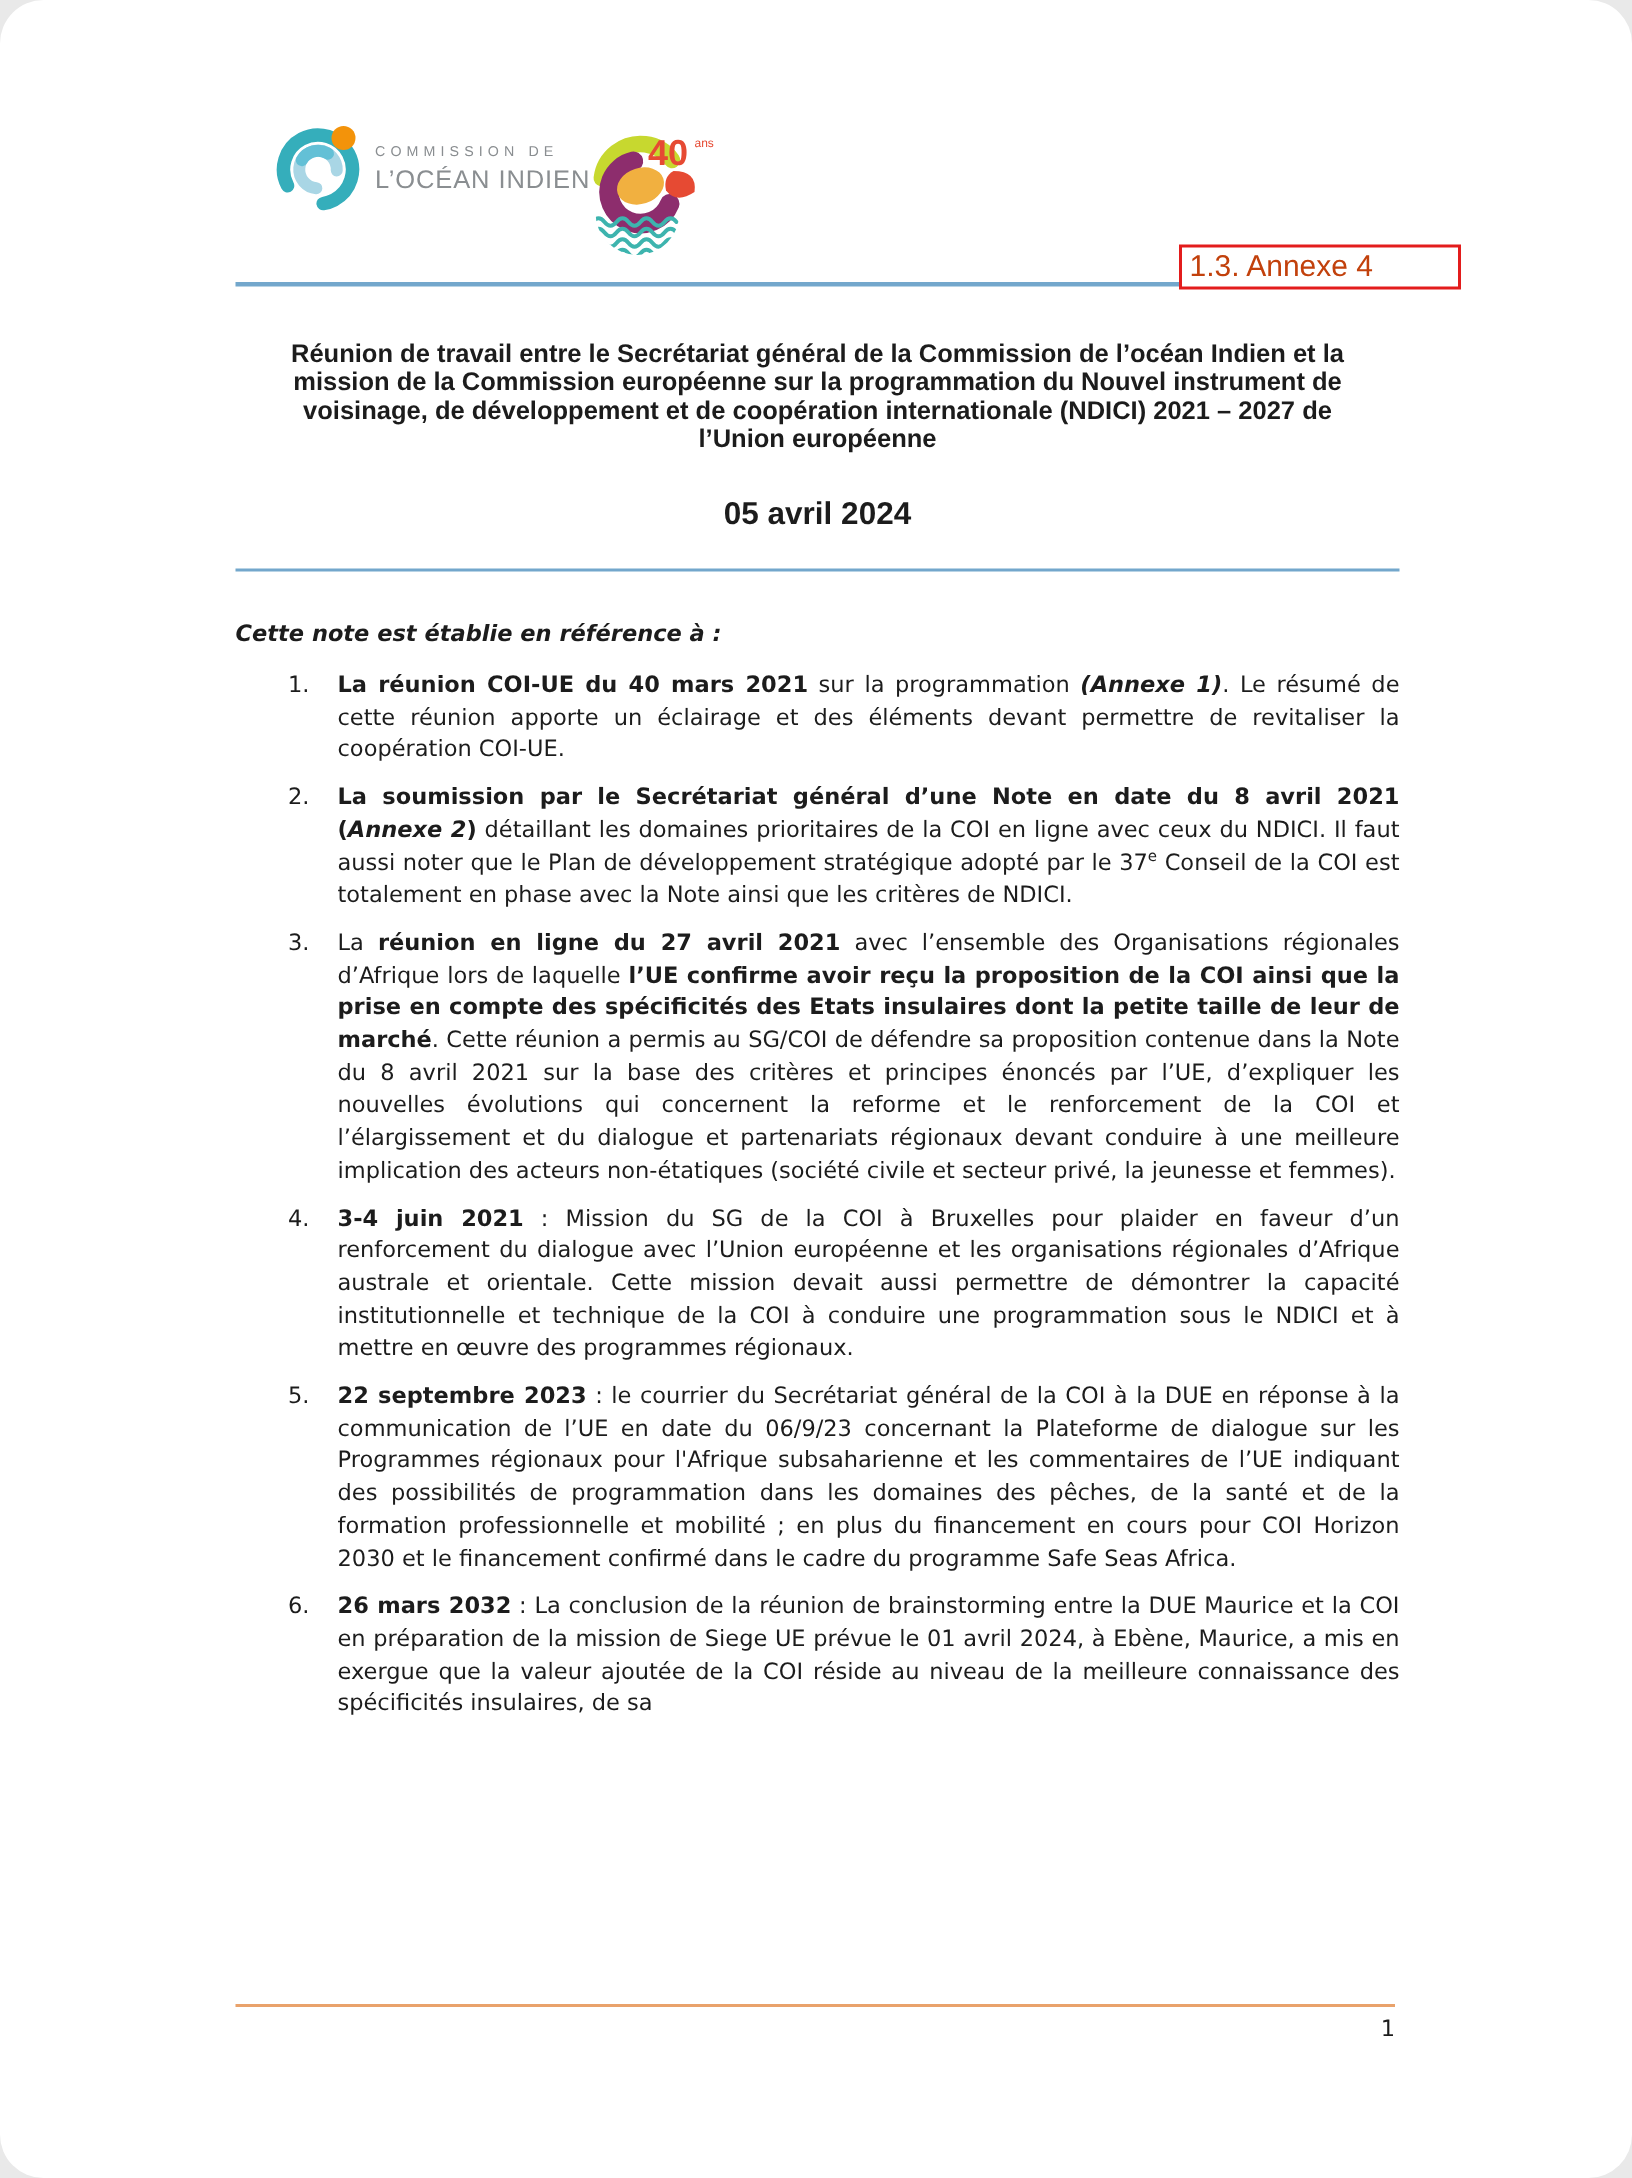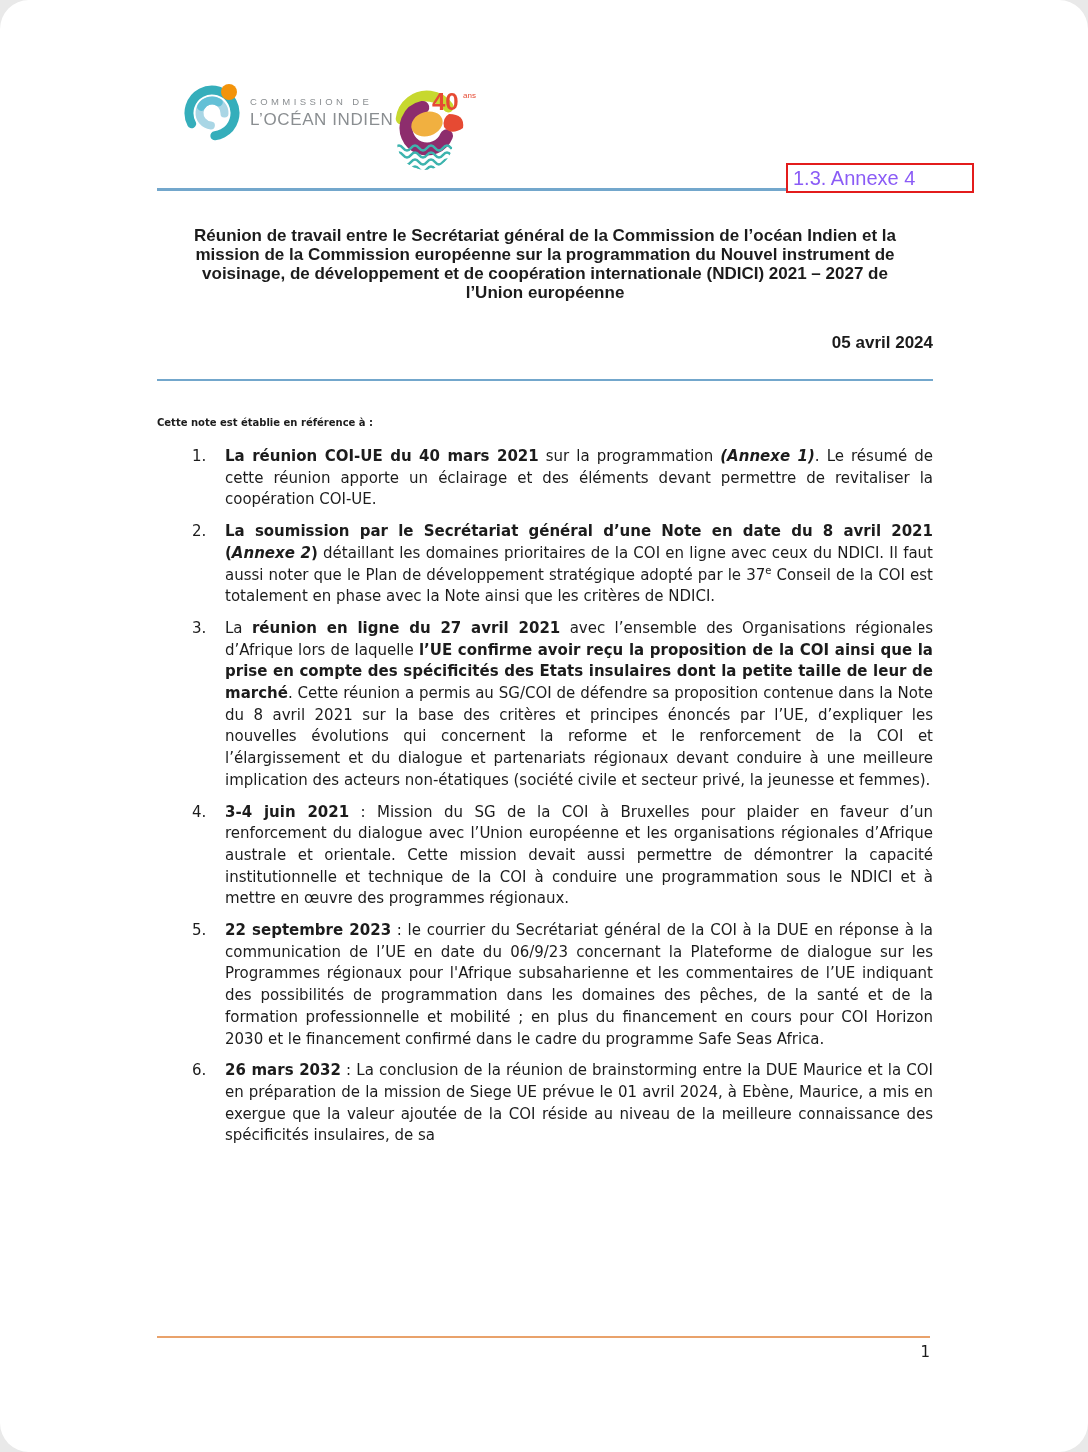--- a/index.html
+++ b/index.html
@@ -16,44 +16,44 @@
   
   .coi-mark{position:absolute;left:184px;top:83px;width:58px;height:58px;}
   .coi-text{position:absolute;left:250px;top:96px;color:#8a8e91;font-family:"Liberation Sans",sans-serif;}
   .coi-text .l1{display:block;font-size:9.5px;letter-spacing:3.4px;margin-bottom:3px;}
   .coi-text .l2{display:block;font-size:17px;letter-spacing:.6px;}
   .anniv-logo{position:absolute;left:387px;top:84px;width:94px;height:92px;}
   
   .annex-box{
     position:absolute;left:786px;top:163px;width:179px;height:26px;
     border:2px solid #e31c1c;background:#ffffff;z-index:3;
-    color:#8b5cf6;font-family:"Liberation Sans",sans-serif;
+    color:#c2410c;font-family:"Liberation Sans",sans-serif;
     font-size:20px;line-height:26px;padding-left:5px;
   }
   
   .rule{position:absolute;left:157px;width:776px;height:0;}
   .rule-top{top:188px;border-top:3px solid #73a7cc;z-index:1;}
   .rule-mid{border-top:2px solid #73a7cc;}
   .rule-footer{top:1336px;width:773px;border-top:2px solid #e9a26b;}
   
   .content{position:absolute;left:157px;top:196px;width:776px;}
   .doc-title{
     margin:9px 0 0 0;text-align:center;
     font-family:"Liberation Sans",sans-serif;font-size:16px;font-weight:bold;line-height:20px;
   }
   .doc-subject{
     margin:30px 0 0 0;padding:0 14px;text-align:center;
     font-family:Liberation Sans, sans-serif;font-size:17px;font-weight:bold;line-height:19px;
   }
   .doc-date{
-    margin:31px 0 0 0;text-align:right;
-    font-family:"Liberation Sans",sans-serif;font-size:17px;font-weight:bold;line-height:20px;
+    margin:31px 0 0 0;text-align:center;
+    font-family:"Liberation Sans",sans-serif;font-size:21px;font-weight:bold;line-height:20px;
   }
   .rule-mid{position:relative;left:0;width:776px;margin-top:26px;}
-  .intro{margin:31px 0 0 0;font-size:10px;font-weight:bold;line-height:21px;}
+  .intro{margin:31px 0 0 0;font-size:15px;font-weight:bold;line-height:21px;font-style:italic;}
   ol.ref-list{list-style:none;margin:13px 0 0 0;padding:0 0 0 68px;}
   ol.ref-list li{
     position:relative;margin:0 0 10px 0;
     font-size:15px;line-height:21.7px;text-align:justify;
   }
   ol.ref-list .num{position:absolute;left:-33px;top:0;font-weight:normal;}
   .b{font-weight:bold;}
   .i{font-style:italic;}
   sup{font-size:10px;line-height:0;vertical-align:super;}
   

